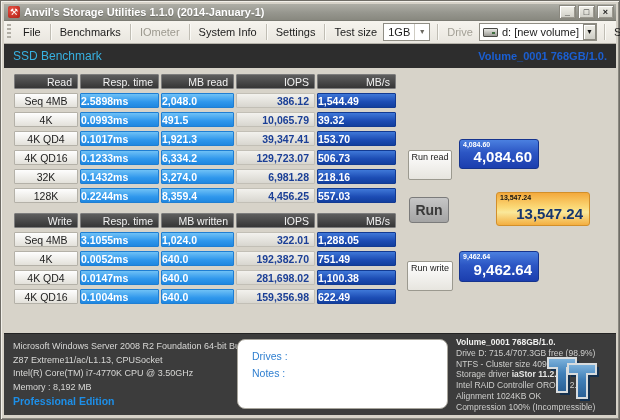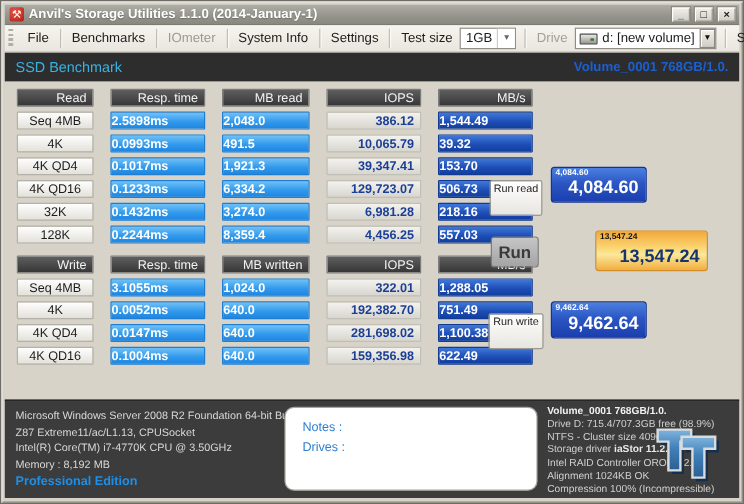--- a/index.html
+++ b/index.html
@@ -74,21 +74,21 @@
   .section-header {
     height:24px; flex:0 0 24px; background:#2d2d2d;
     display:flex; align-items:center; justify-content:space-between;
     padding:0 9px;
   }
   .section-title { color:#38b2e2; font-size:12px; }
   .section-volume { color:#1b5fd2; font-size:11px; font-weight:bold; }
   
   .main { flex:1 1 auto; position:relative; background:#d7d3c9; }
   .bench-table { position:absolute; display:grid;
-    grid-template-columns:64px 79px 73px 79px 79px; gap:4px 14px; }
+    grid-template-columns:64px 79px 73px 79px 79px; gap:4px 2px; }
   .bench-table > div { height:15px; line-height:14px; font-size:10.5px; border-radius:1px; }
   .c-hdr { background:linear-gradient(180deg,#5e5e5e,#363636);
     color:#f2f2f2; text-align:right; padding-right:5px; border:1px solid #7d7d7d; font-size:10px; }
   .c-label { background:linear-gradient(180deg,#fefefe,#e3e1da);
     border:1px solid #b4b1a8; color:#1c1c1c; text-align:center; font-size:9px; }
   .c-blue { background:linear-gradient(180deg,#6fc1f6 0%,#2f97ec 60%,#1f87e0 100%);
     color:#fff; font-weight:bold; text-align:left; padding-right:5px; border:1px solid #1f7ed2; }
   .c-iops { background:linear-gradient(180deg,#f3f2ee,#d8d6cf);
     color:#1b3f96; font-weight:bold; text-align:right; padding-right:5px; border:1px solid #c2bfb6; }
   .c-mbs { background:linear-gradient(180deg,#3f78d8 0%,#1c4cb4 60%,#123f9e 100%);
@@ -271,22 +271,22 @@
   <div class="footer">
     <div class="sysinfo">
       <div>Microsoft Windows Server 2008 R2 Foundation  64-bit Build (7600)</div>
       <div>Z87 Extreme11/ac/L1.13, CPUSocket</div>
       <div>Intel(R) Core(TM) i7-4770K CPU @ 3.50GHz</div>
       <div>Memory : 8,192 MB</div>
     </div>
     <div class="edition">Professional Edition</div>
 
     <div class="notes-box">
+      <div class="lbl">Drives :</div>
       <div class="lbl">Notes :</div>
-      <div class="lbl">Drives :</div>
     </div>
 
     <div class="volinfo">
       <div class="bold-line">Volume_0001 768GB/1.0.</div>
       <div>Drive D: 715.4/707.3GB free (98.9%)</div>
       <div>NTFS - Cluster size 4096B</div>
       <div><span>Storage driver  </span><b>iaStor 11.2.0.</b></div>
       <div>Intel RAID Controller OROM 12.</div>
       <div>Alignment 1024KB OK</div>
       <div>Compression 100% (Incompressible)</div>

